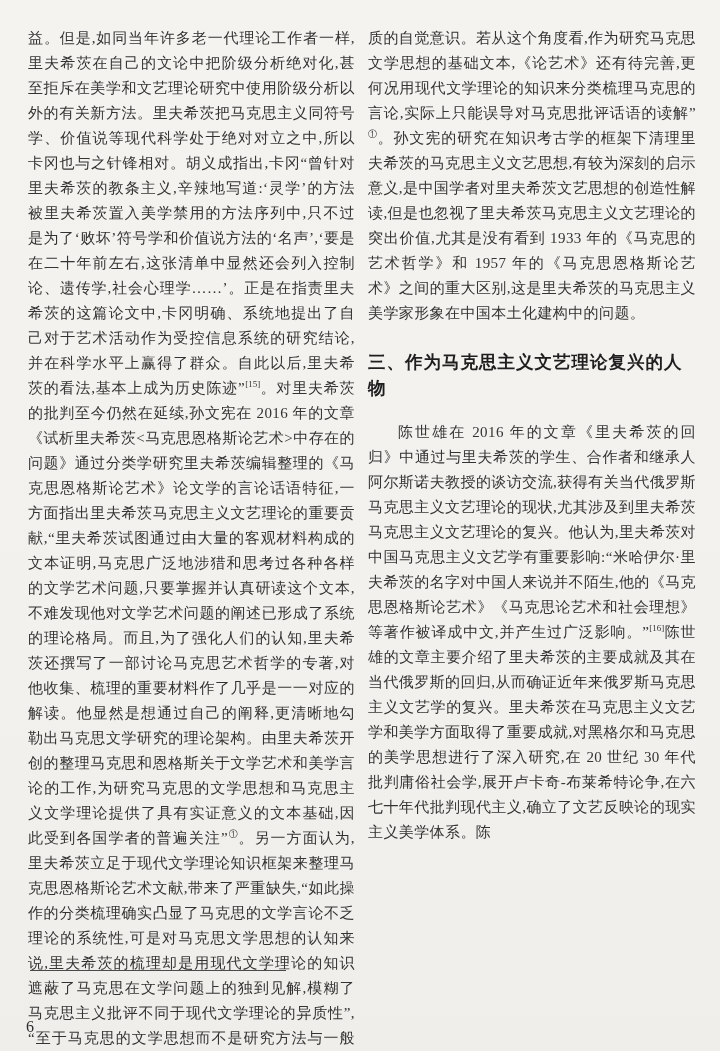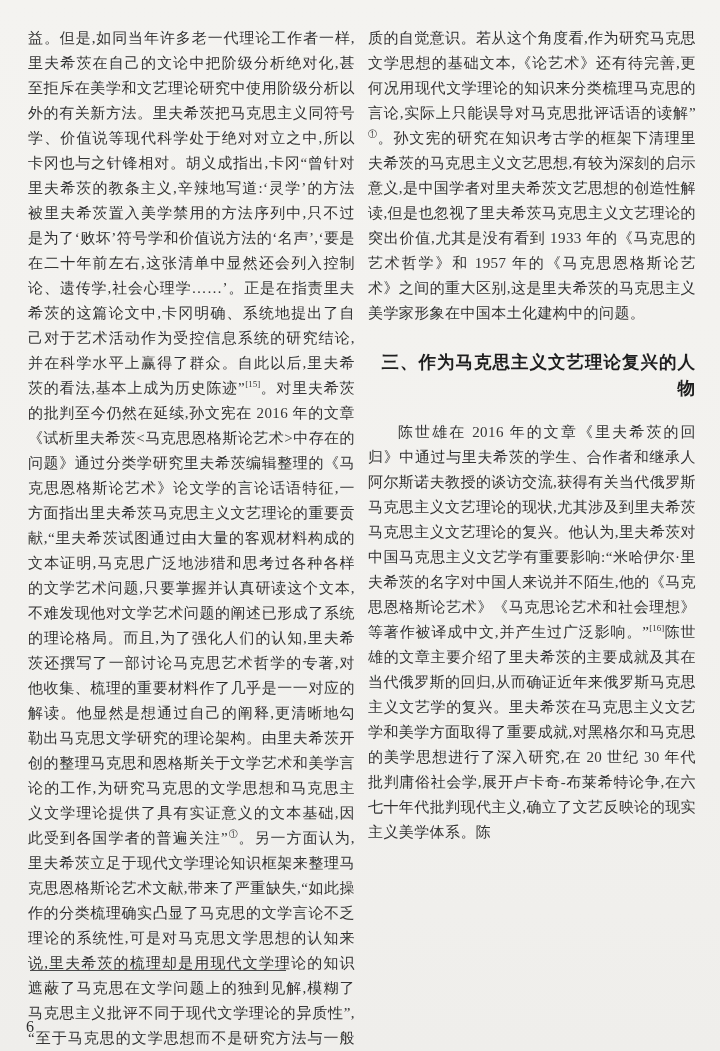--- a/index.html
+++ b/index.html
@@ -29,21 +29,21 @@
     text-align: justify;
     text-justify: inter-ideograph;
     color: #333;
   }
   .body-text.indent { text-indent: 2em; }
   .section-heading {
     font-family: "Liberation Sans", "DejaVu Sans", sans-serif;
     font-weight: 700;
     font-size: 17.5px;
     color: #1e1e1e;
-    text-align: right;
+    text-align: left;
     letter-spacing: 1px;
     margin: 23px 0 19px 0;
     line-height: 26px;
   }
   sup.citation {
     font-size: 9px;
     line-height: 0;
     vertical-align: super;
     letter-spacing: 0;
   }

